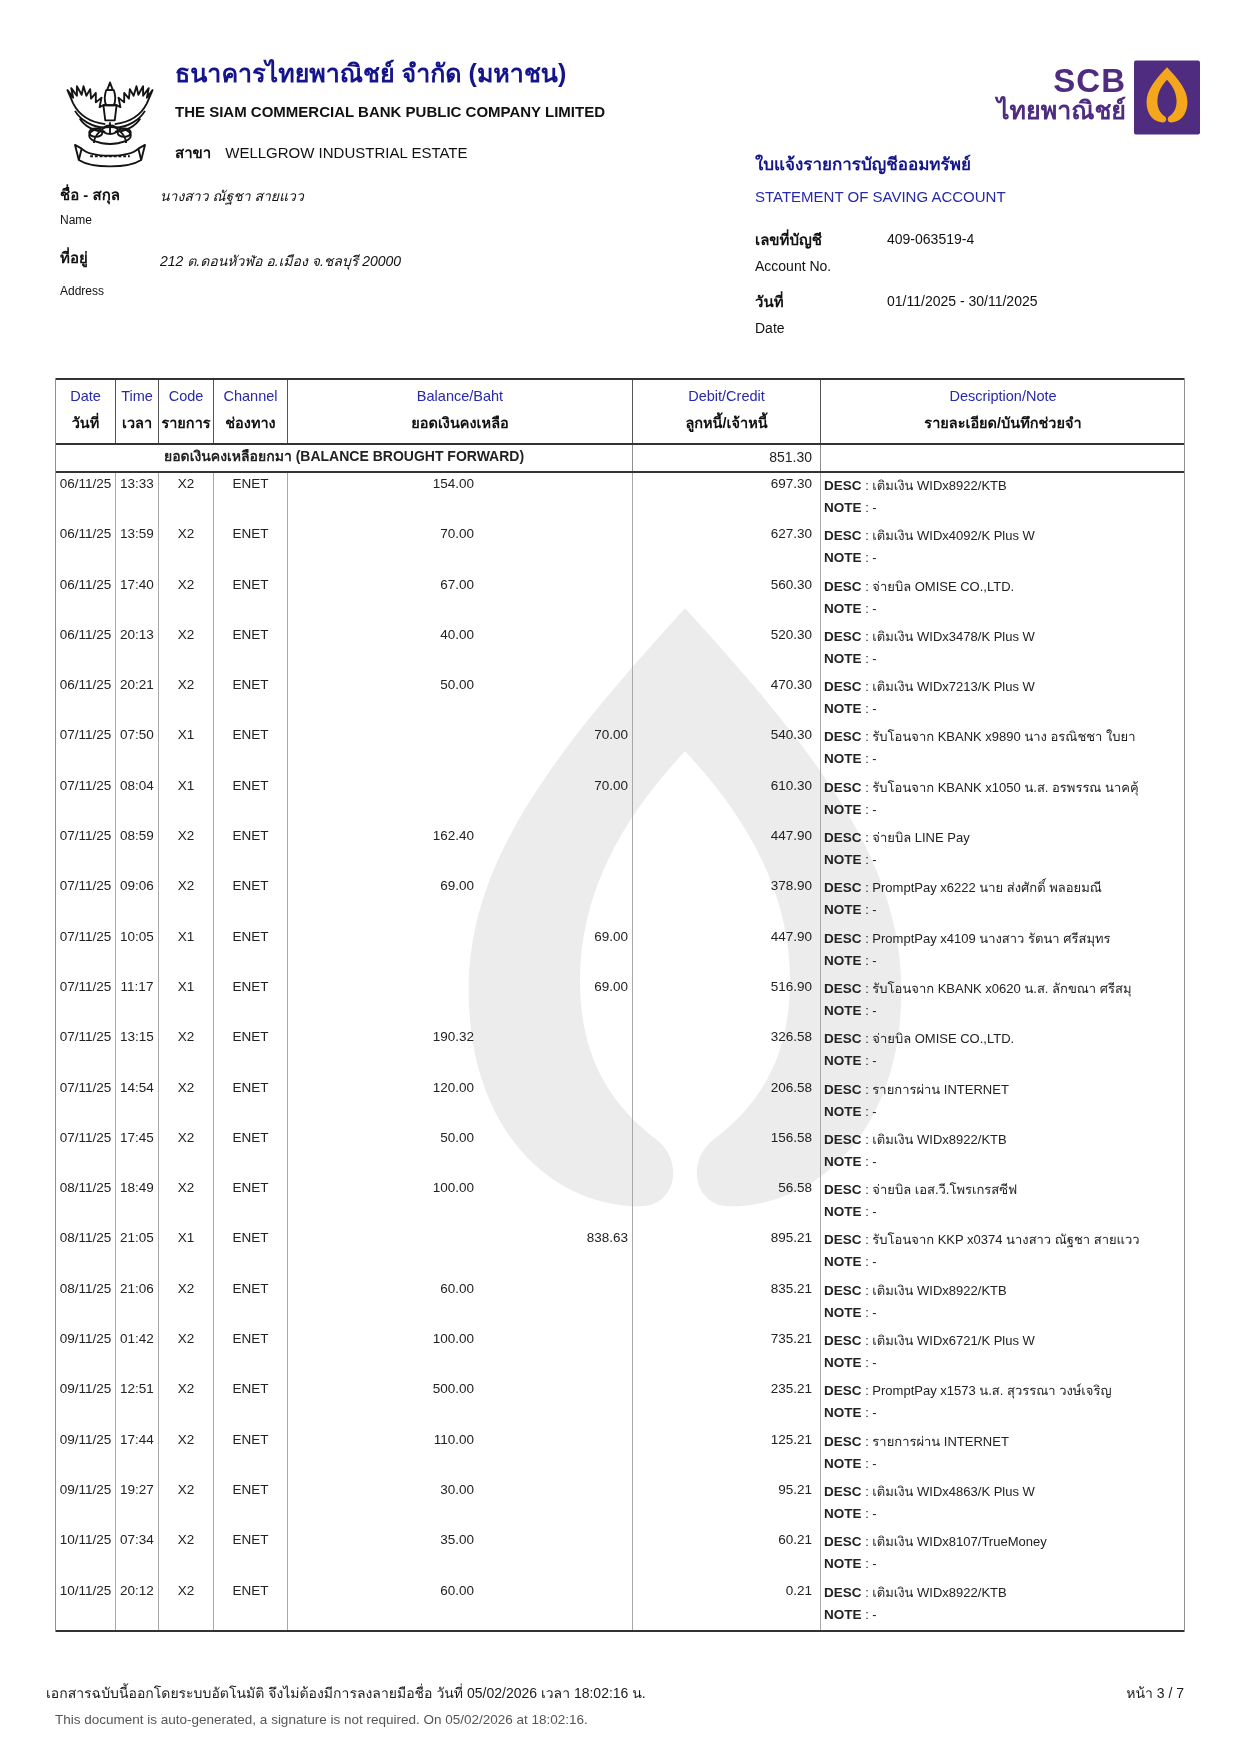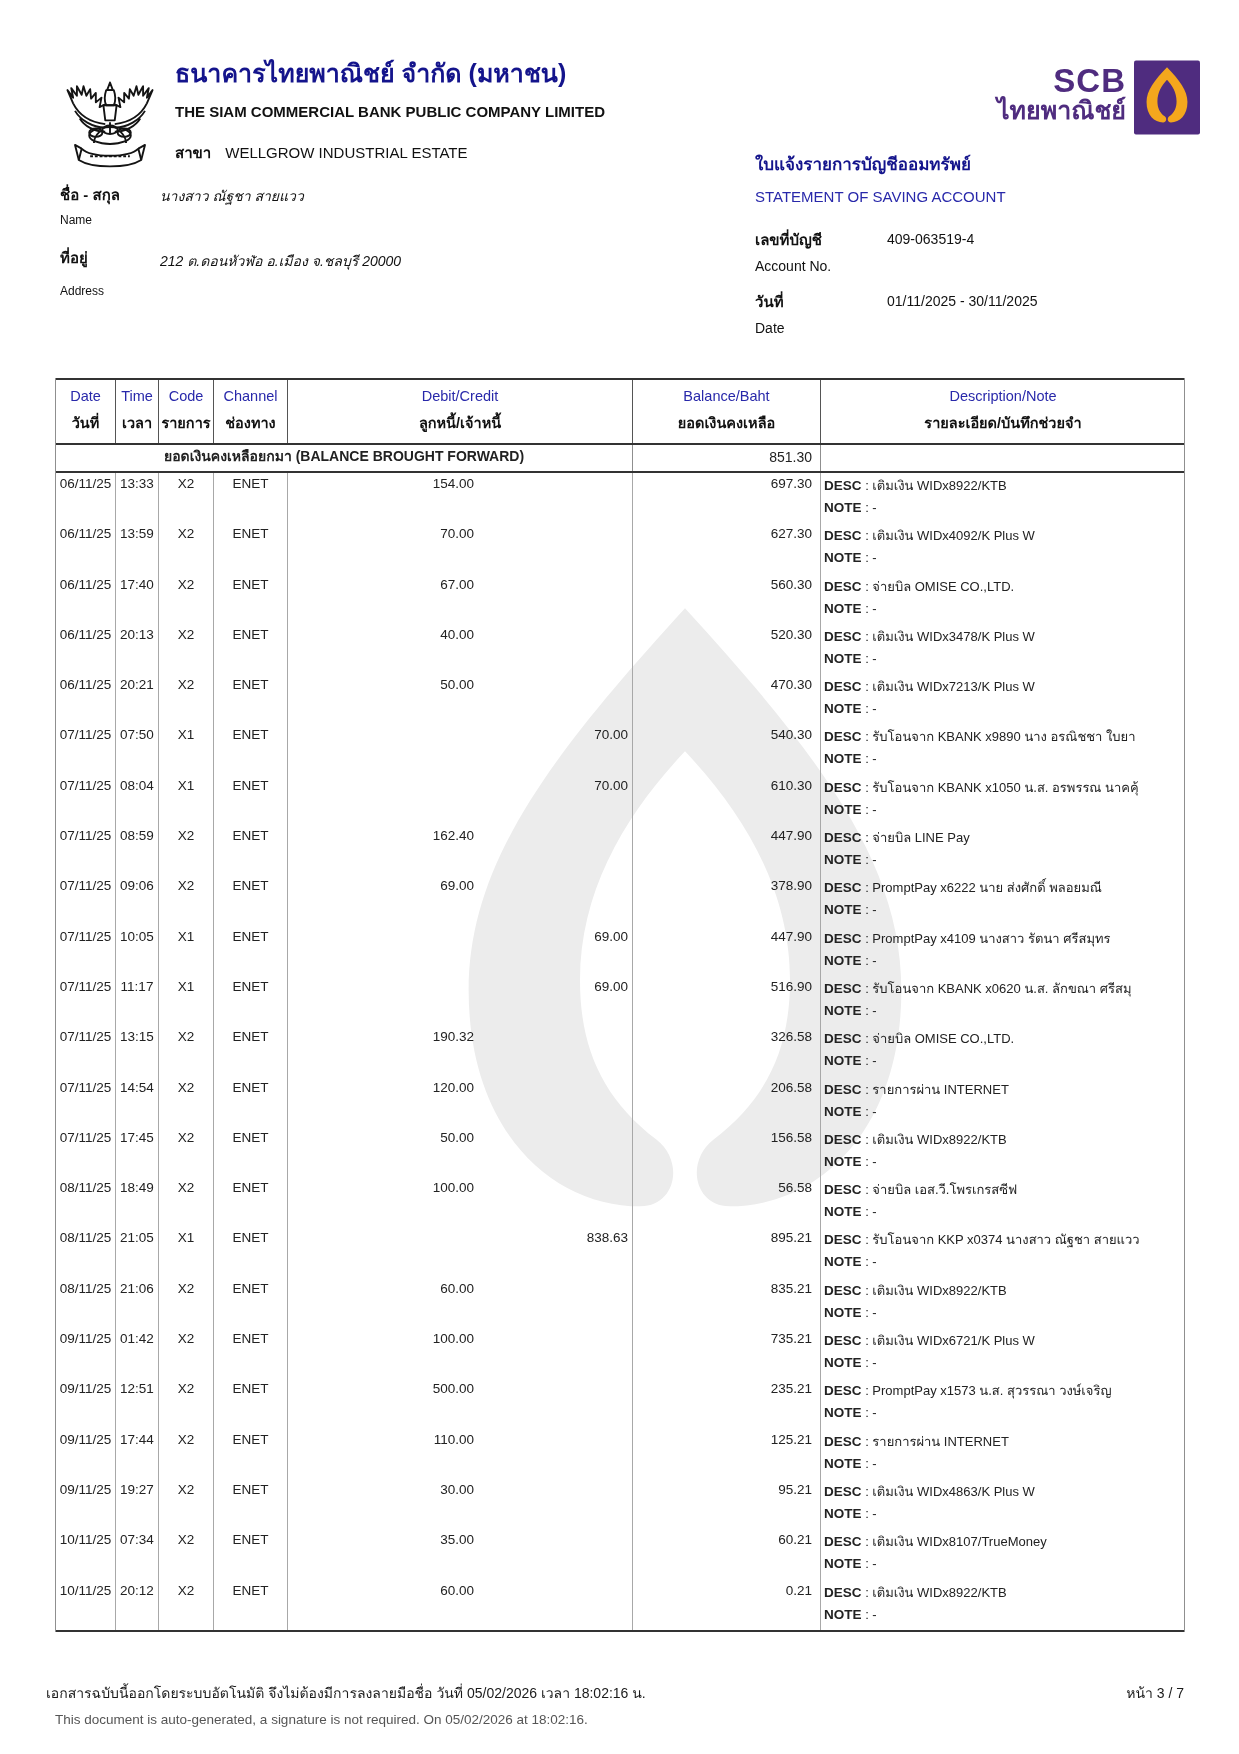--- a/index.html
+++ b/index.html
@@ -151,26 +151,26 @@
         </div>
       <div class="th">
           <span class="en">Code</span>
           <span class="tth">รายการ</span>
         </div>
       <div class="th">
           <span class="en">Channel</span>
           <span class="tth">ช่องทาง</span>
         </div>
       <div class="th">
+          <span class="en">Balance/Baht</span>
+          <span class="tth">ยอดเงินคงเหลือ</span>
+        </div>
+      <div class="th">
           <span class="en">Debit/Credit</span>
           <span class="tth">ลูกหนี้/เจ้าหนี้</span>
-        </div>
-      <div class="th">
-          <span class="en">Balance/Baht</span>
-          <span class="tth">ยอดเงินคงเหลือ</span>
         </div>
       <div class="th">
           <span class="en">Description/Note</span>
           <span class="tth">รายละเอียด/บันทึกช่วยจำ</span>
         </div>
     </div>
     <div class="bbf grid3">
       <div class="cell bbf-label">ยอดเงินคงเหลือยกมา (BALANCE BROUGHT FORWARD)</div>
       <div class="cell bbf-bal">851.30</div>
       <div class="cell"></div>

